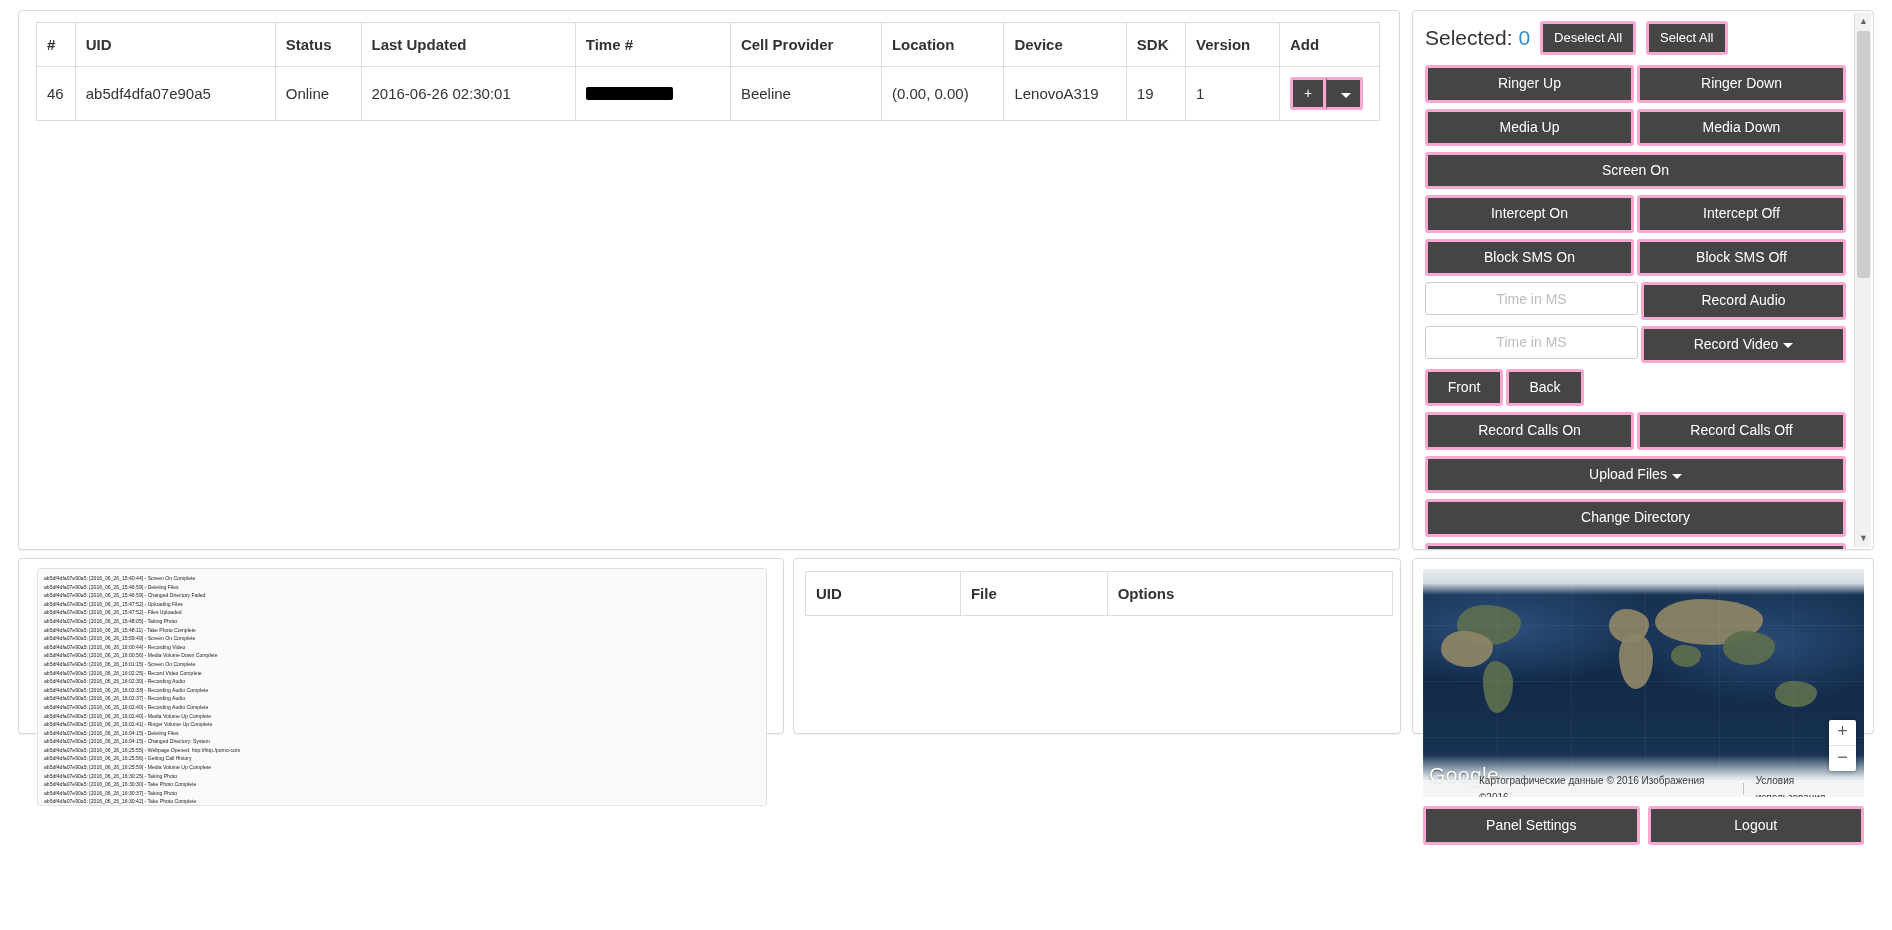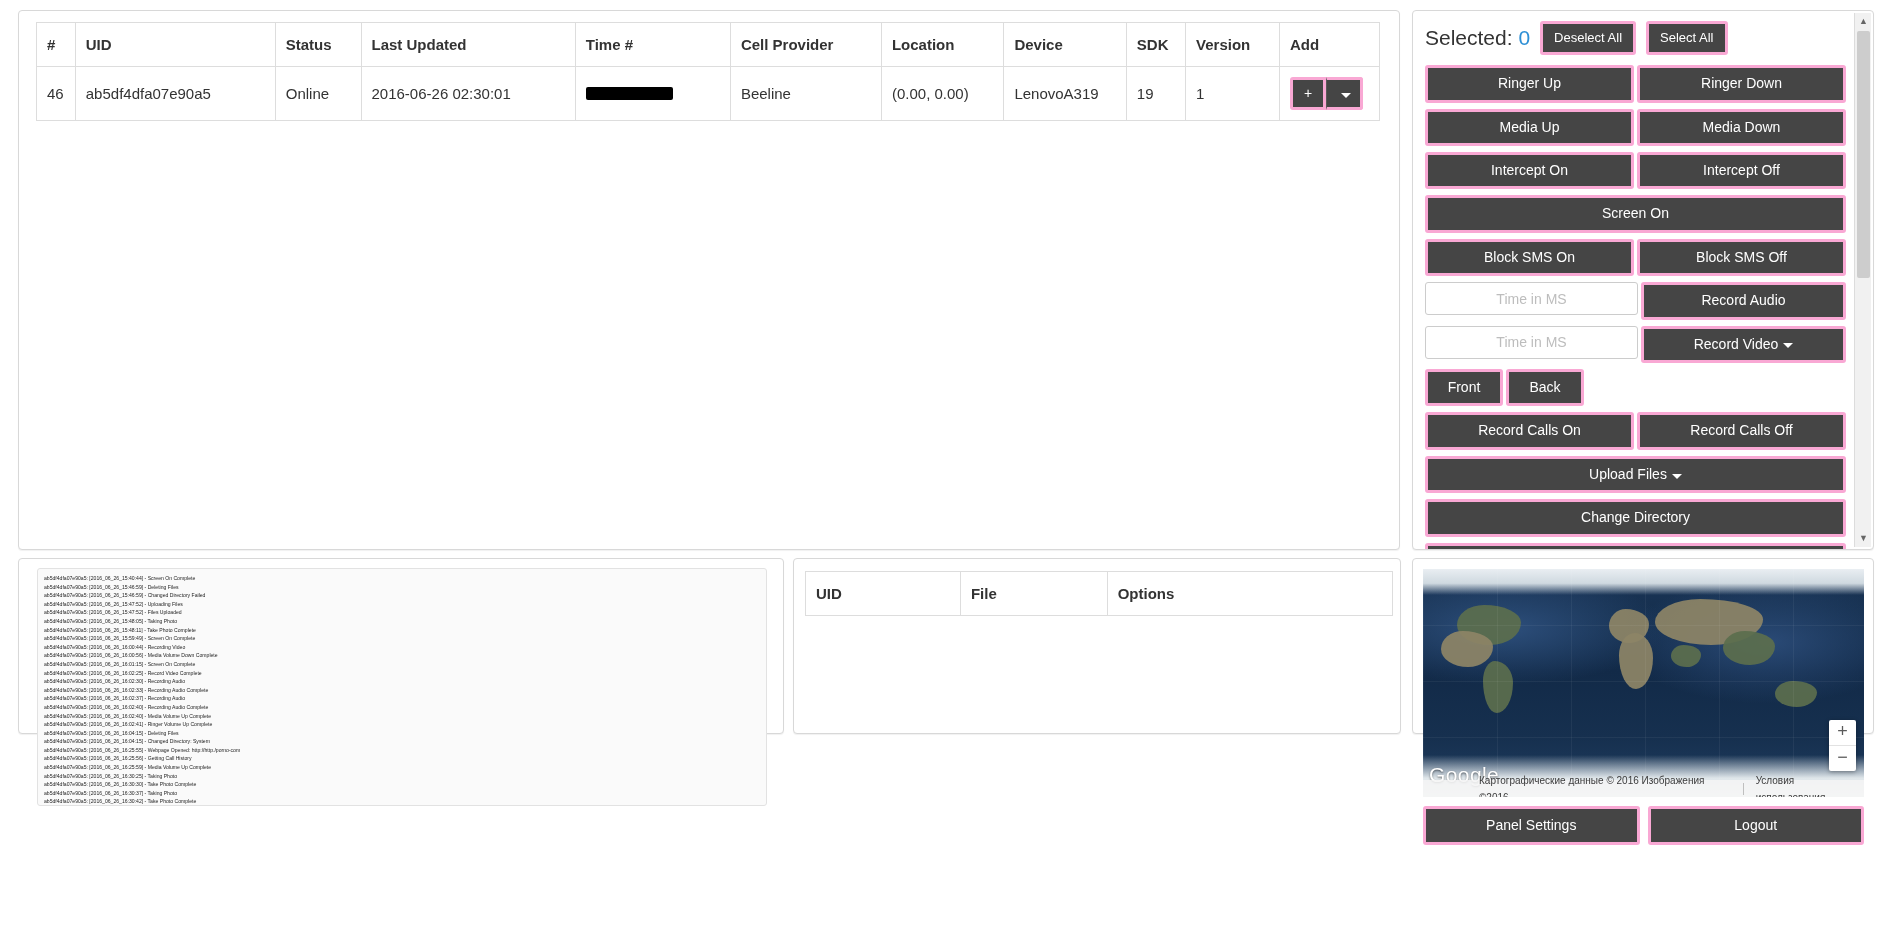--- a/index.html
+++ b/index.html
@@ -299,26 +299,26 @@
         <span class="btn">Ringer Up</span>
         <span class="btn">Ringer Down</span>
       </div>
 
       <div class="row">
         <span class="btn">Media Up</span>
         <span class="btn">Media Down</span>
       </div>
 
       <div class="row">
+        <span class="btn">Screen On</span>
+      </div>
+
+      <div class="row">
         <span class="btn">Intercept On</span>
         <span class="btn">Intercept Off</span>
-      </div>
-
-      <div class="row">
-        <span class="btn">Screen On</span>
       </div>
 
       <div class="row">
         <span class="btn">Block SMS On</span>
         <span class="btn">Block SMS Off</span>
       </div>
 
       <div class="row">
         <input class="inp" placeholder="Time in MS" style="">
         <span class="btn">Record Audio</span>

